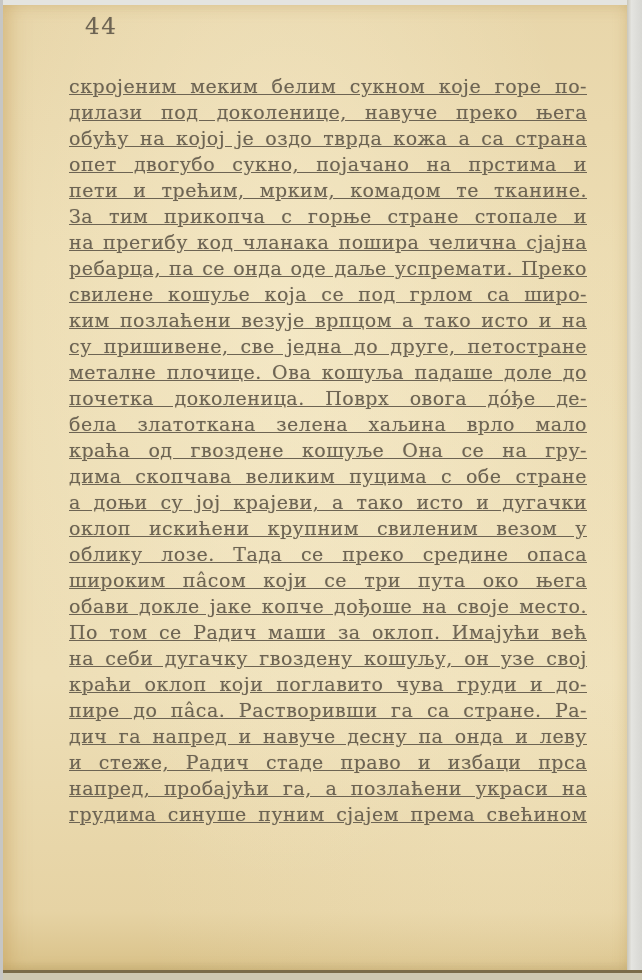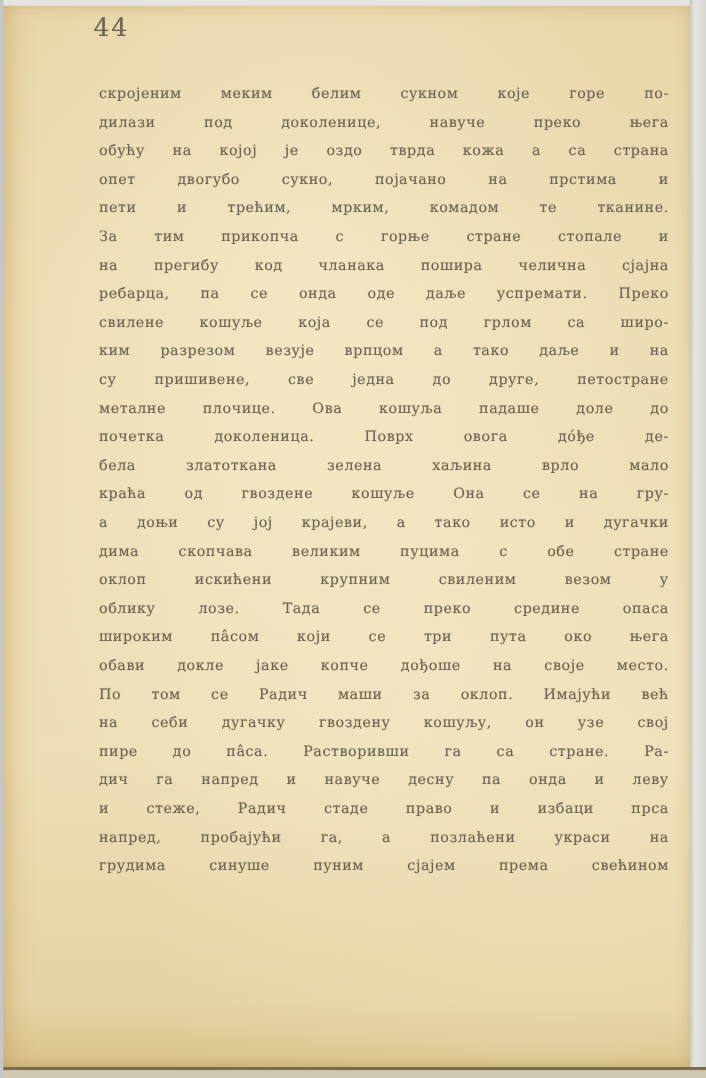--- a/index.html
+++ b/index.html
@@ -59,28 +59,29 @@
   .page-number {
     position: absolute;
     left: 82px; top: 8px;
     font-size: 23px;
     letter-spacing: 1.5px;
     color: var(--ink, #6d6453);
     text-shadow: 0 0 1px rgba(109,100,83,0.4);
   }
   .text-block {
     position: absolute;
-    left: 87px; top: 68px;
+    left: 66px; top: 68px;
     width: 518px;
     color: var(--ink, #6d6453);
-    font-size: 13px;
+    font-size: 19px;
     line-height: 26px;
     letter-spacing: 0.5px;
     word-spacing: 1px;
     text-shadow: 0 0 1px rgba(109,100,83,0.38);
+    text-decoration: underline;
   }
   .line {
     text-align: justify;
     text-align-last: justify;
     white-space: normal;
     height: 26px;
     overflow: hidden;
   }
 </style>
 </head>
@@ -98,34 +99,35 @@
     <div class="text-block" id="text-block">
         <div class="line">скројеним меким белим сукном које горе по-</div>
         <div class="line">дилази под доколенице, навуче преко њега</div>
         <div class="line">обућу на којој је оздо тврда кожа а са страна</div>
         <div class="line">опет двогубо сукно, појачано на прстима и</div>
         <div class="line">пети и трећим, мрким, комадом те тканине.</div>
         <div class="line">За тим прикопча с горње стране стопале и</div>
         <div class="line">на прегибу код чланака пошира челична сјајна</div>
         <div class="line">ребарца, па се онда оде даље успремати. Преко</div>
         <div class="line">свилене кошуље која се под грлом са широ-</div>
-        <div class="line">ким разрезом везује врпцом а тако даље и на</div>
+        <div class="line">ким позлаћени везује врпцом а тако исто и на</div>
         <div class="line">су пришивене, све једна до друге, петостране</div>
         <div class="line">металне плочице. Ова кошуља падаше доле до</div>
         <div class="line">почетка доколеница. Поврх овога дóђе де-</div>
         <div class="line">бела златоткана зелена хаљина врло мало</div>
         <div class="line">краћа од гвоздене кошуље Она се на гру-</div>
+        <div class="line">дима скопчава великим пуцима с обе стране</div>
         <div class="line">а доњи су јој крајеви, а тако исто и дугачки</div>
-        <div class="line">дима скопчава великим пуцима с обе стране</div>
         <div class="line">оклоп искићени крупним свиленим везом у</div>
         <div class="line">облику лозе. Тада се преко средине опаса</div>
         <div class="line">широким пâсом који се три пута око њега</div>
         <div class="line">обави докле јаке копче дођоше на своје место.</div>
         <div class="line">По том се Радич маши за оклоп. Имајући већ</div>
         <div class="line">на себи дугачку гвоздену кошуљу, он узе свој</div>
+        <div class="line">краћи оклоп који поглавито чува груди и до-</div>
         <div class="line">пире до пâса. Растворивши га са стране. Ра-</div>
         <div class="line">дич га напред и навуче десну па онда и леву</div>
         <div class="line">и стеже, Радич стаде право и избаци прса</div>
         <div class="line">напред, пробајући га, а позлаћени украси на</div>
         <div class="line">грудима синуше пуним сјајем према свећином</div>
       </div>
   </div>
 </div>
 
 </body></html>

